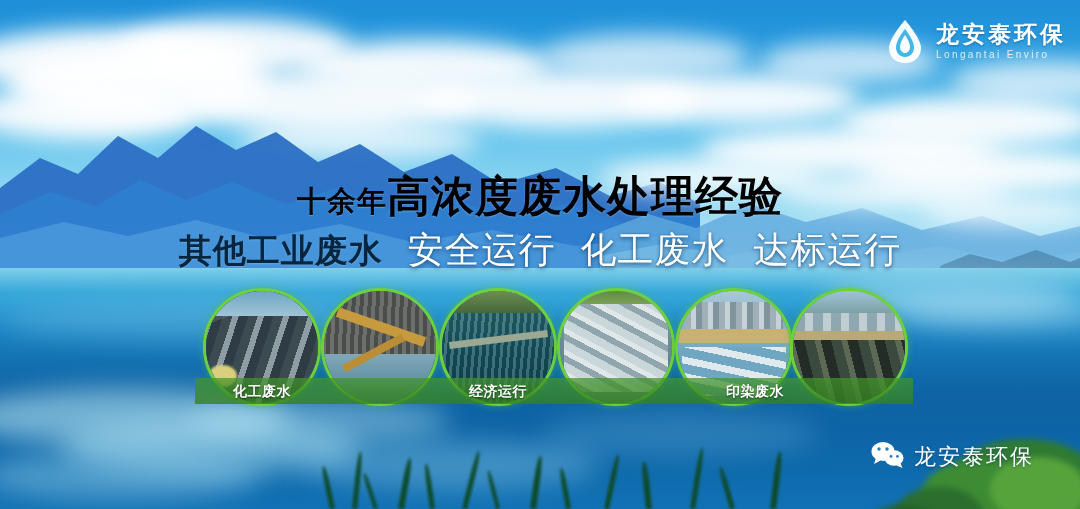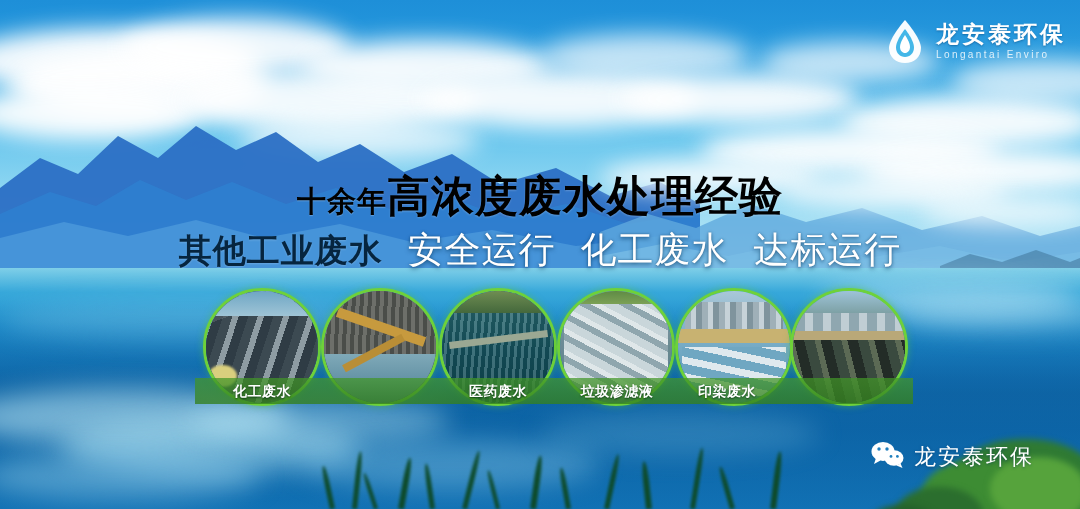--- a/index.html
+++ b/index.html
@@ -286,23 +286,22 @@
       <div class="photo p-other">
         <div class="bldg"></div>
           <div class="tan"></div>
           <div class="lagoon"></div>
       </div>
     </div>
 
     <div class="band"></div>
 
     <div class="clabel" style="left:198px;width:128px;">化工废水</div>
-    <div class="clabel" style="left:432px;width:132px;">医药废水</div>
-    <div class="clabel" style="left:552px;width:130px;">垃圾渗滤液</div>
-    <div class="clabel" style="left:664px;width:126px;">印染废水</div>
+    <div class="clabel" style="left:432px;width:132px;">经济运行</div>
+    <div class="clabel" style="left:692px;width:126px;">印染废水</div>
   </div>
 
   <div class="foliage" style="right:-20px;bottom:-26px;width:150px;height:96px;background:#2f7a33;"></div>
   <div class="foliage" style="right:40px;bottom:-34px;width:120px;height:84px;background:#3d8c33;"></div>
   <div class="foliage" style="right:-6px;bottom:-14px;width:96px;height:66px;background:#56a33c;"></div>
   <div class="foliage" style="right:96px;bottom:-40px;width:90px;height:62px;background:#2b6e2e;"></div>
   <div class="foliage" style="right:140px;bottom:-46px;width:74px;height:50px;background:#24602a;"></div>
 
   <div class="grass" style="left:330px;bottom:0;width:5px;height:44px;transform:rotate(-12deg);"></div>
   <div class="grass" style="left:352px;bottom:0;width:5px;height:58px;transform:rotate(6deg);"></div>

